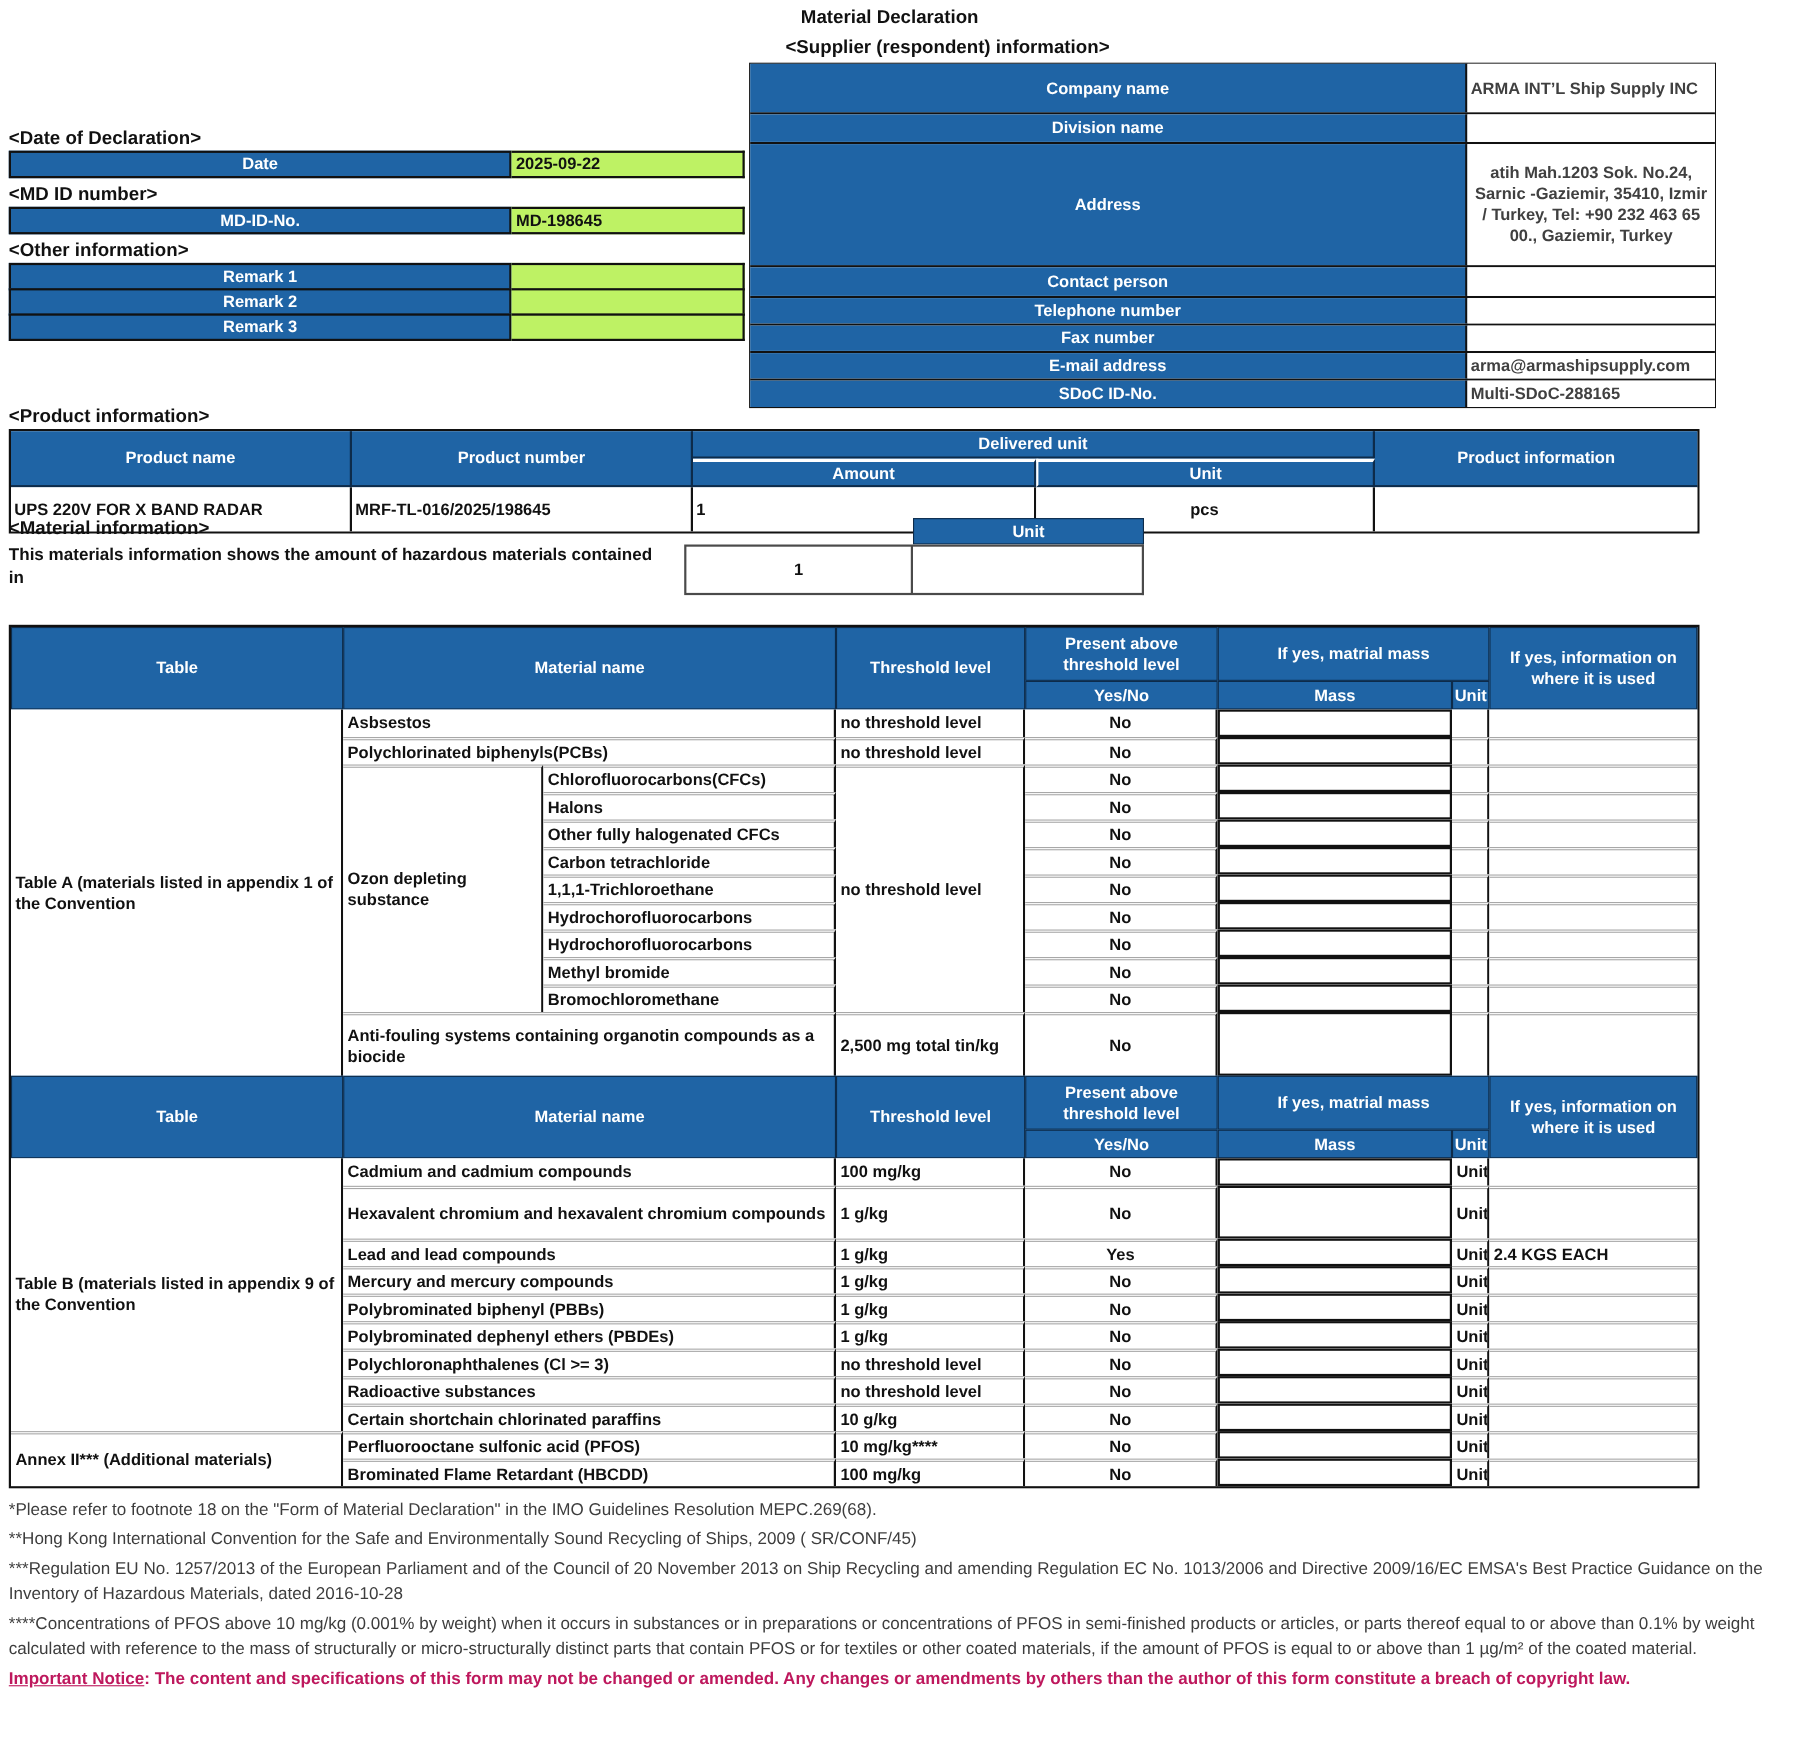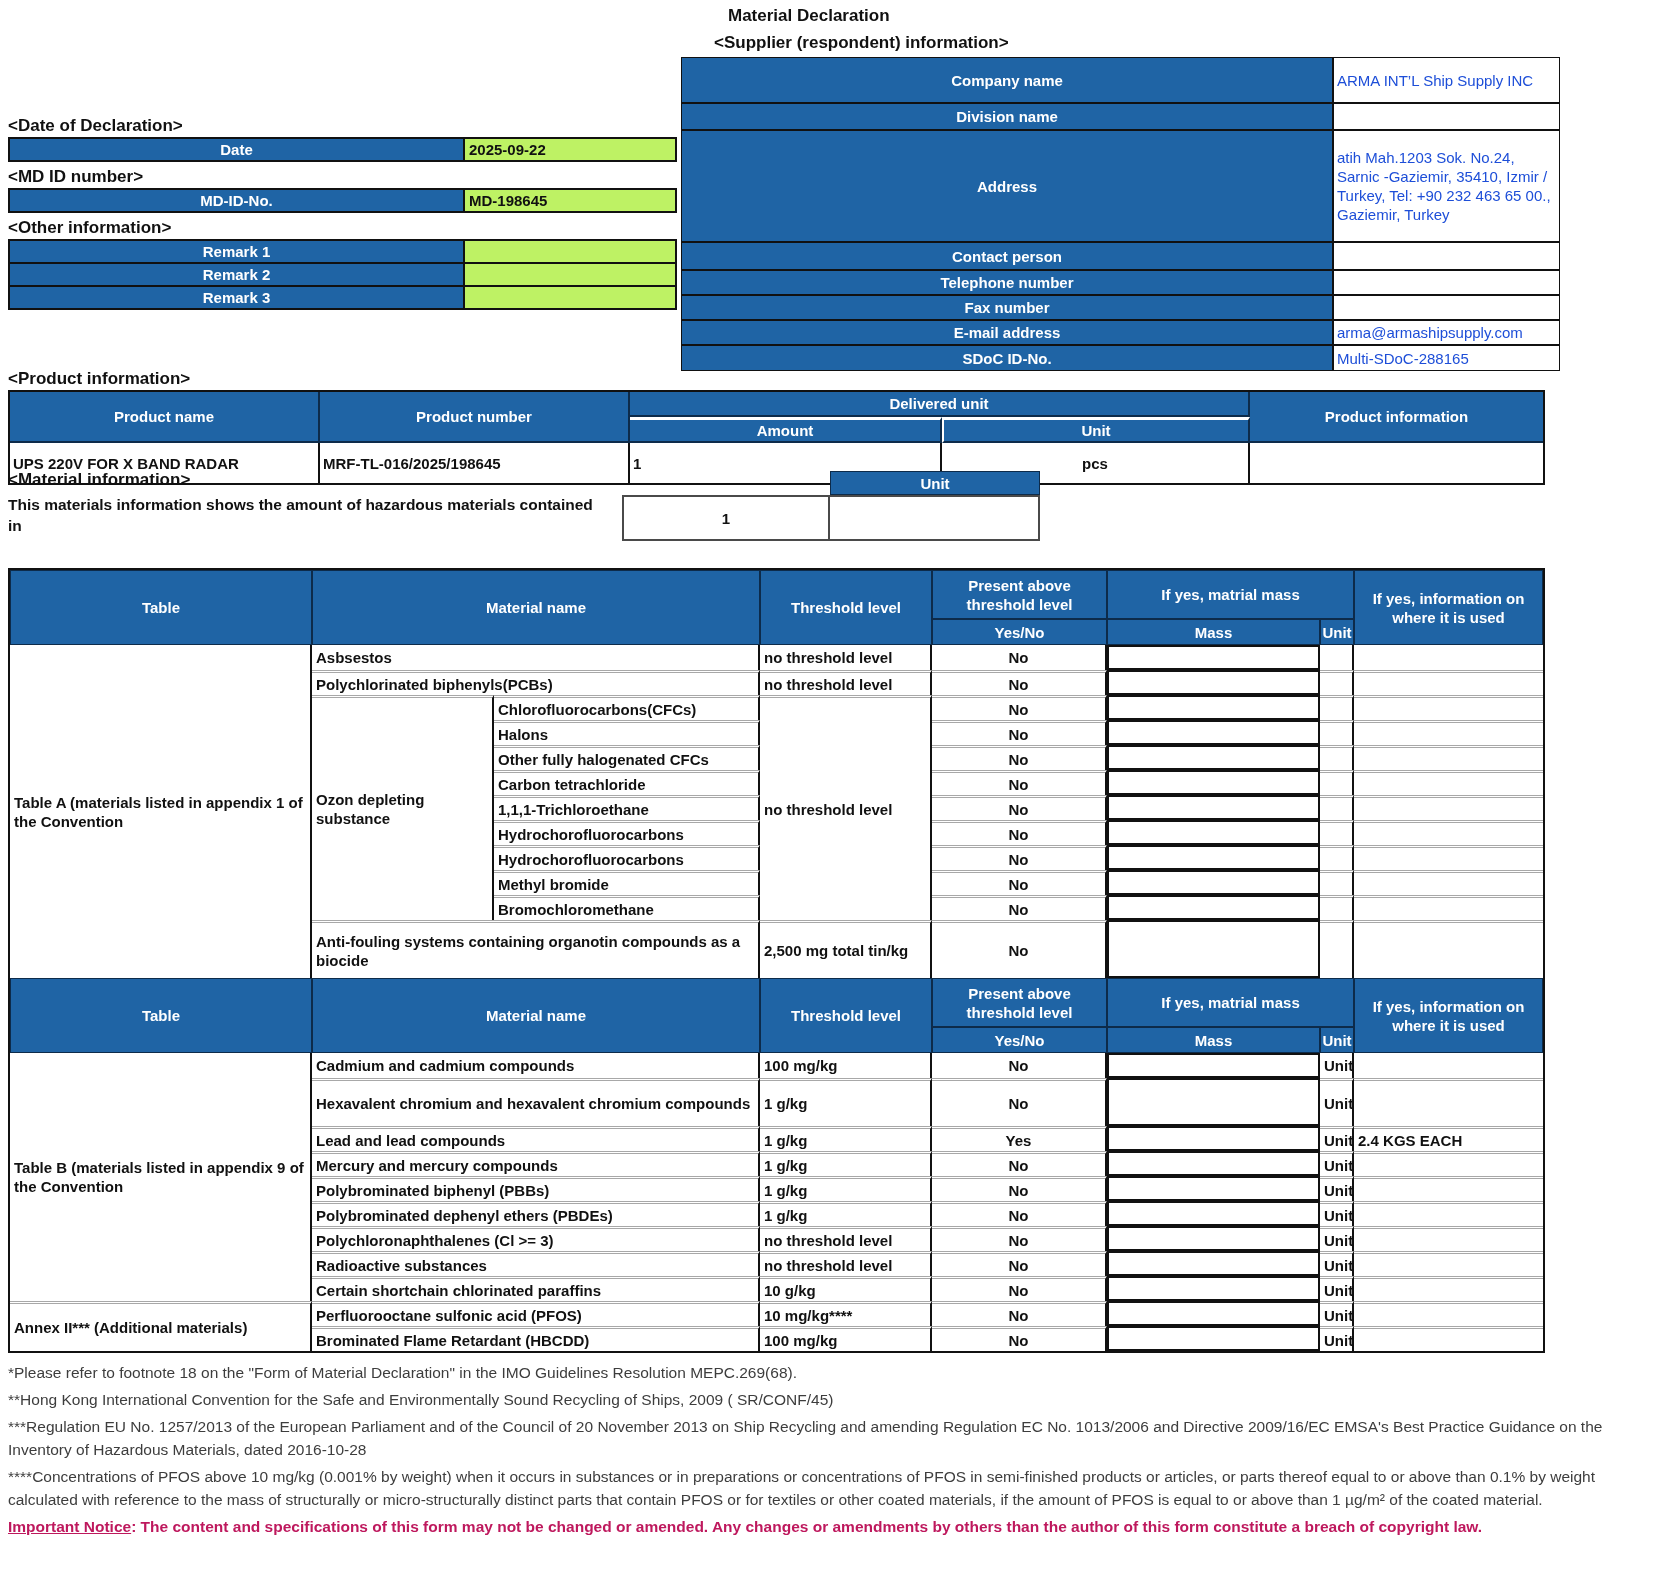--- a/index.html
+++ b/index.html
@@ -5,26 +5,26 @@
   * { margin:0; padding:0; box-sizing:border-box; }
   body { background:#ffffff; font-family:"Liberation Sans", sans-serif; }
   .page { position:relative; width:1653px; height:1586px; background:#fff; overflow:hidden; }
 
   .blue { background:#1F64A5; color:#fff; }
   .sec-label { font-size:17px; font-weight:bold; color:#111; white-space:nowrap; }
 
   
   .title { position:absolute; left:728px; top:6px; font-size:17px; font-weight:bold; color:#111; }
   .supplier-label { position:absolute; left:714px; top:33px; }
-  .supplier { position:absolute; left:681px; top:57px; width:879px; border:1px solid #111; }
+  .supplier { position:absolute; left:681px; top:57px; width:879px; border:1px solid #111;text-align:center; }
   .srow { display:flex; width:100%; }
   .srow + .srow { border-top:2px solid #111; }
   .slabel { width:652px; background:#1F64A5; color:#fff; font-weight:bold; font-size:15px;
             display:flex; align-items:center; justify-content:center; border-right:2px solid #111; }
-  .svalue { flex:1; background:#fff; color:#1d4ed8; font-weight:normal; font-size:15px;
+  .svalue { flex:1; background:#fff; color:#404040; font-weight:bold; font-size:15px;
             display:flex; align-items:center; padding:1px 3px; line-height:19px; }
 
   
   .leftcol { position:absolute; left:8px; top:116px; width:669px; }
   .leftcol .sec-label { height:18px; margin-bottom:3px; }
   .lrow { display:flex; height:25px; margin-bottom:5px; }
   .lrow.tight { margin-bottom:0; }
   .lrow.stacked { margin-top:-2px; }
   .llabel { width:457px; background:#1F64A5; color:#fff; font-weight:bold; font-size:15px;
             border:2px solid #111; display:flex; align-items:center; justify-content:center; }

